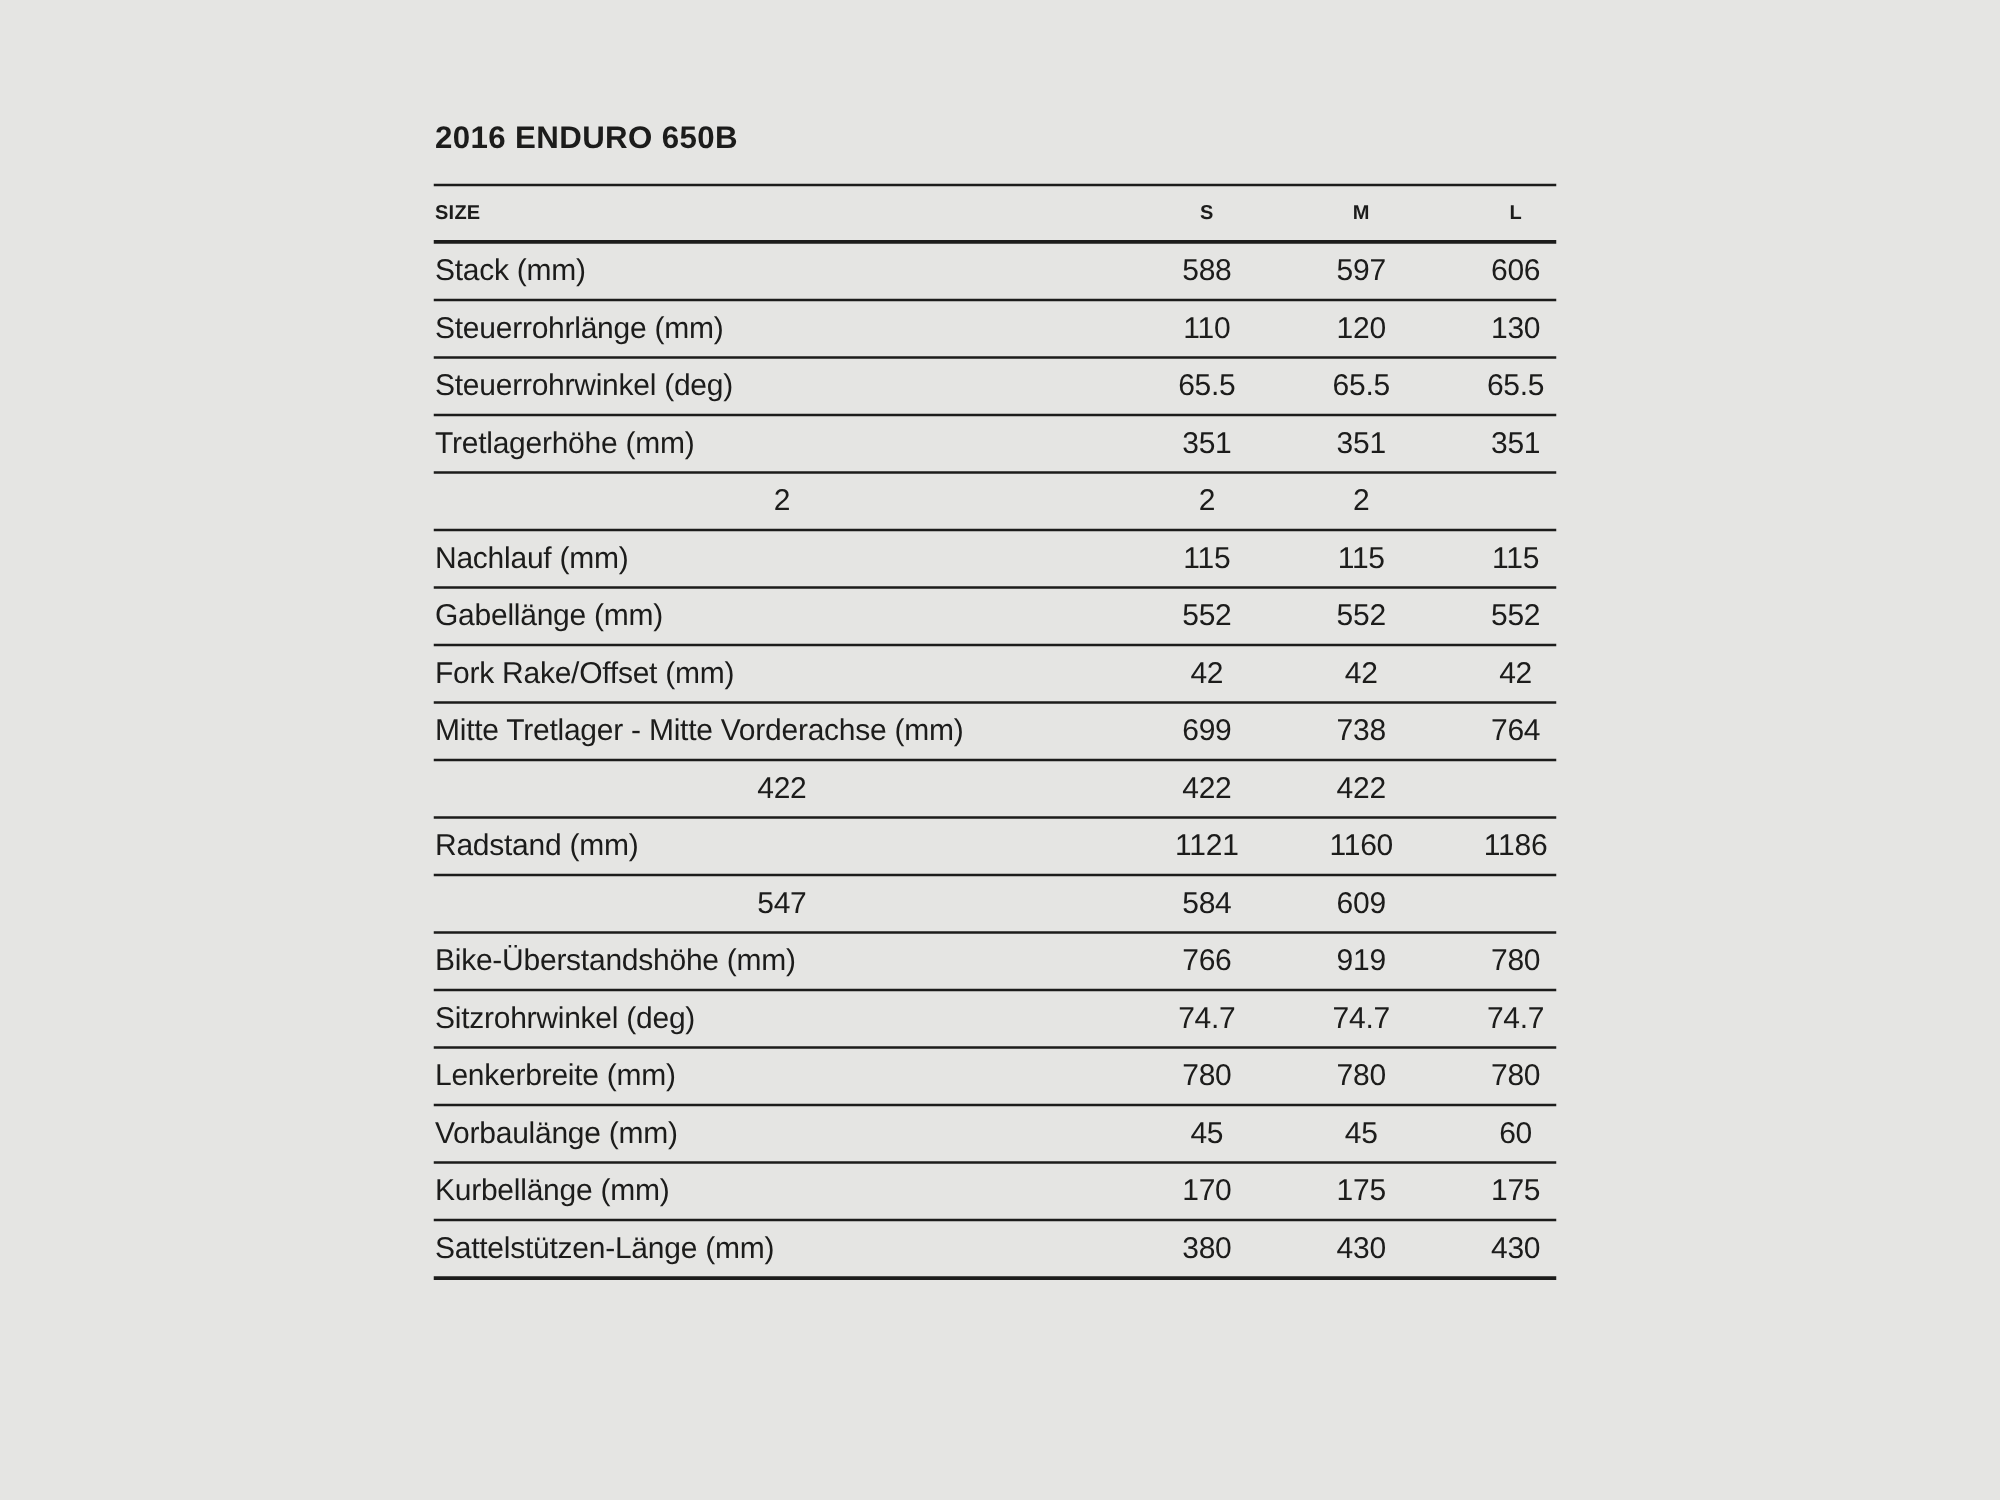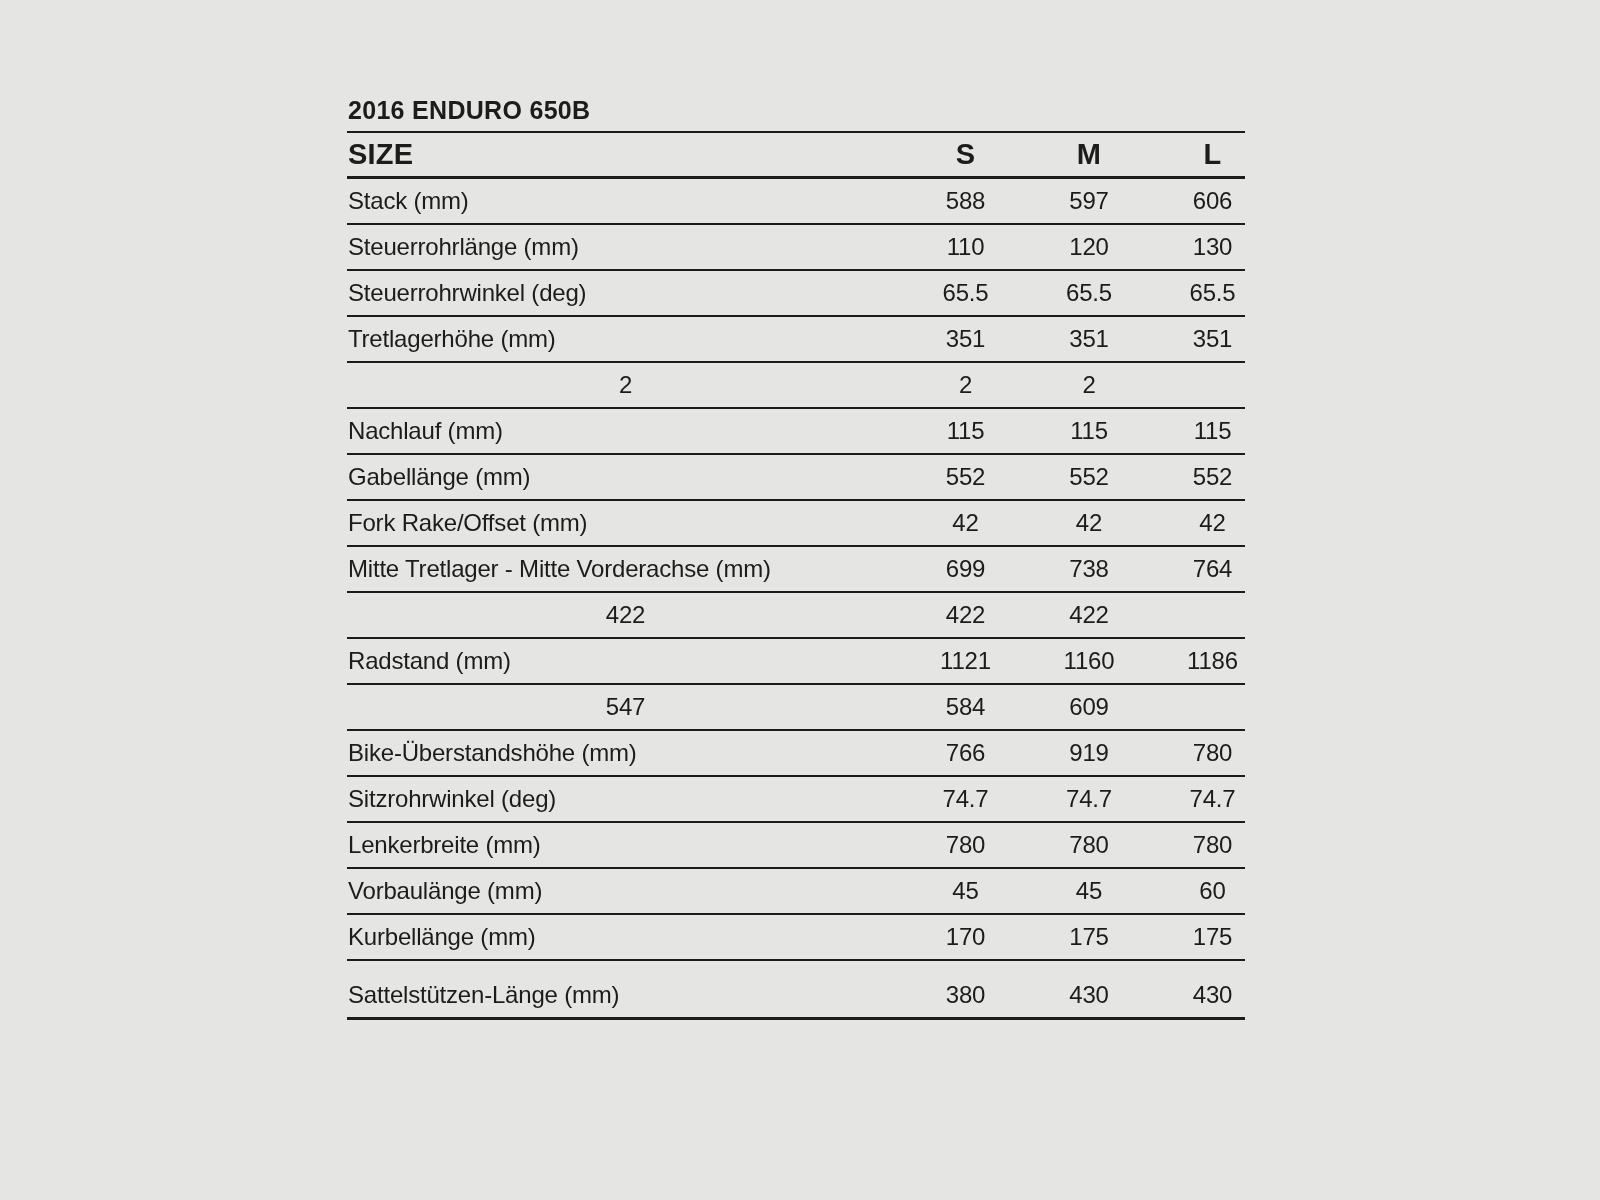--- a/index.html
+++ b/index.html
@@ -24,21 +24,21 @@
     position: absolute;
     left: 347px;
     top: 96px;
     width: 898px;
   }
   .table-title {
     font-size: 25px;
     font-weight: 700;
     letter-spacing: 0.3px;
     line-height: 25px;
-    padding: 2px 0 8px 1px;
+    padding: 2px 0 24px 1px;
     border-bottom: 2px solid var(--line);
   }
   .trow {
     border-bottom: 2px solid var(--line);
     height: 44px;
     overflow: visible;
   }
   .trow.thead {
     height: 43px;
     border-bottom-width: 3px;
@@ -47,25 +47,25 @@
     display: grid;
     grid-template-columns: 1fr 123px 124px 123px;
     width: 927px;          
     height: 100%;
     align-items: center;
   }
   .cell { font-size: 24px; letter-spacing: -0.2px; white-space: nowrap; }
   .cell.label { text-align: left; padding-left: 1px; }
   .cell.val { text-align: center; }
   .thead .cell {
-    font-size: 29px;
+    font-size: 16px;
     font-weight: 700;
     letter-spacing: 0.2px;
   }
-  #table-body .trow:last-child { border-bottom-width: 3px; margin-top: 12px; }
+  #table-body .trow:last-child { border-bottom-width: 3px; }
 </style>
 </head>
 <body>
 
 <div class="page">
   <section class="spec-table">
     <h1 class="table-title">2016 ENDURO 650B</h1>
 
     <div class="trow thead">
       <div class="inner">

